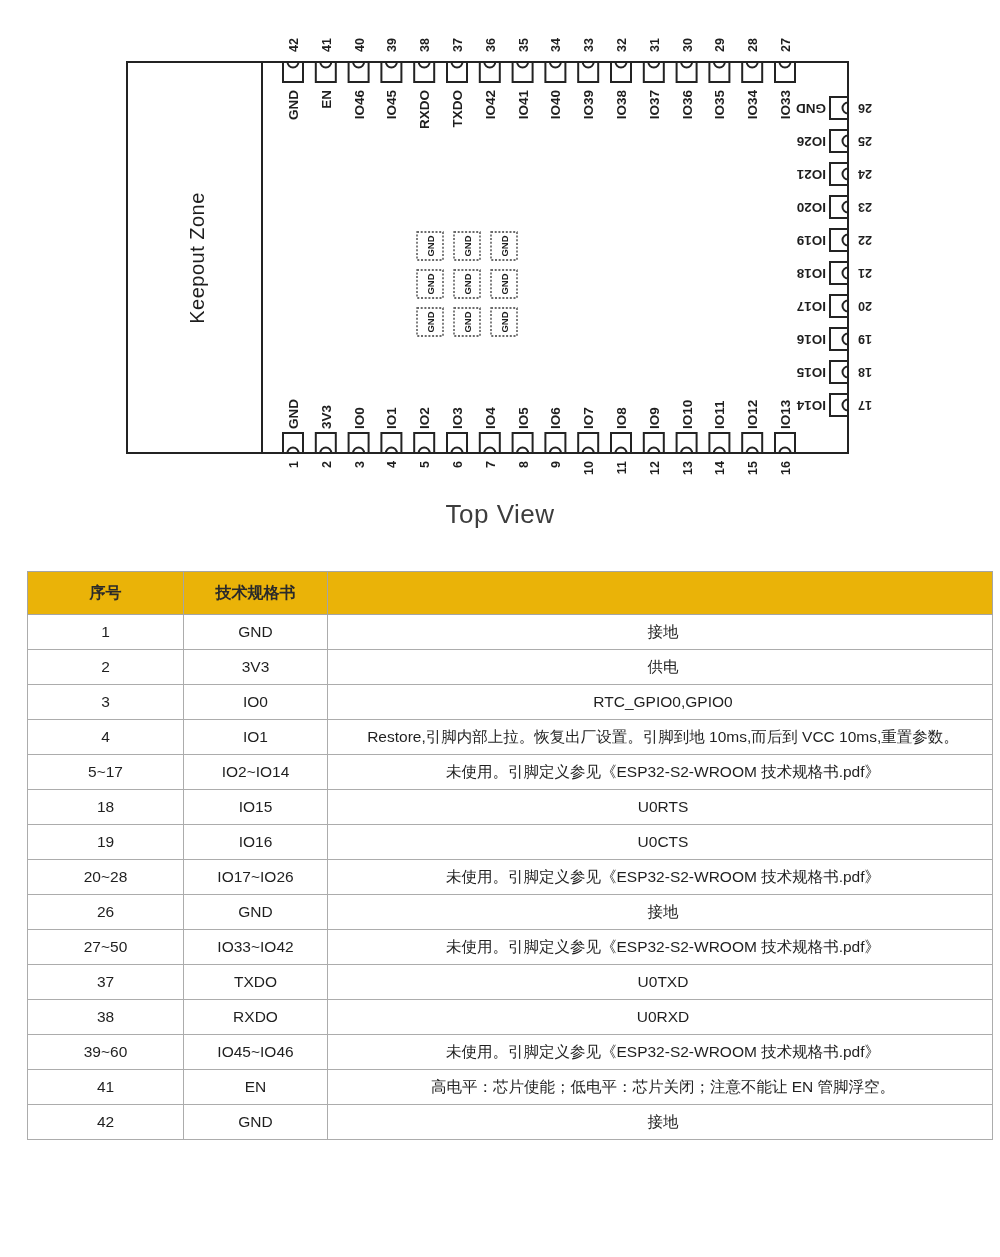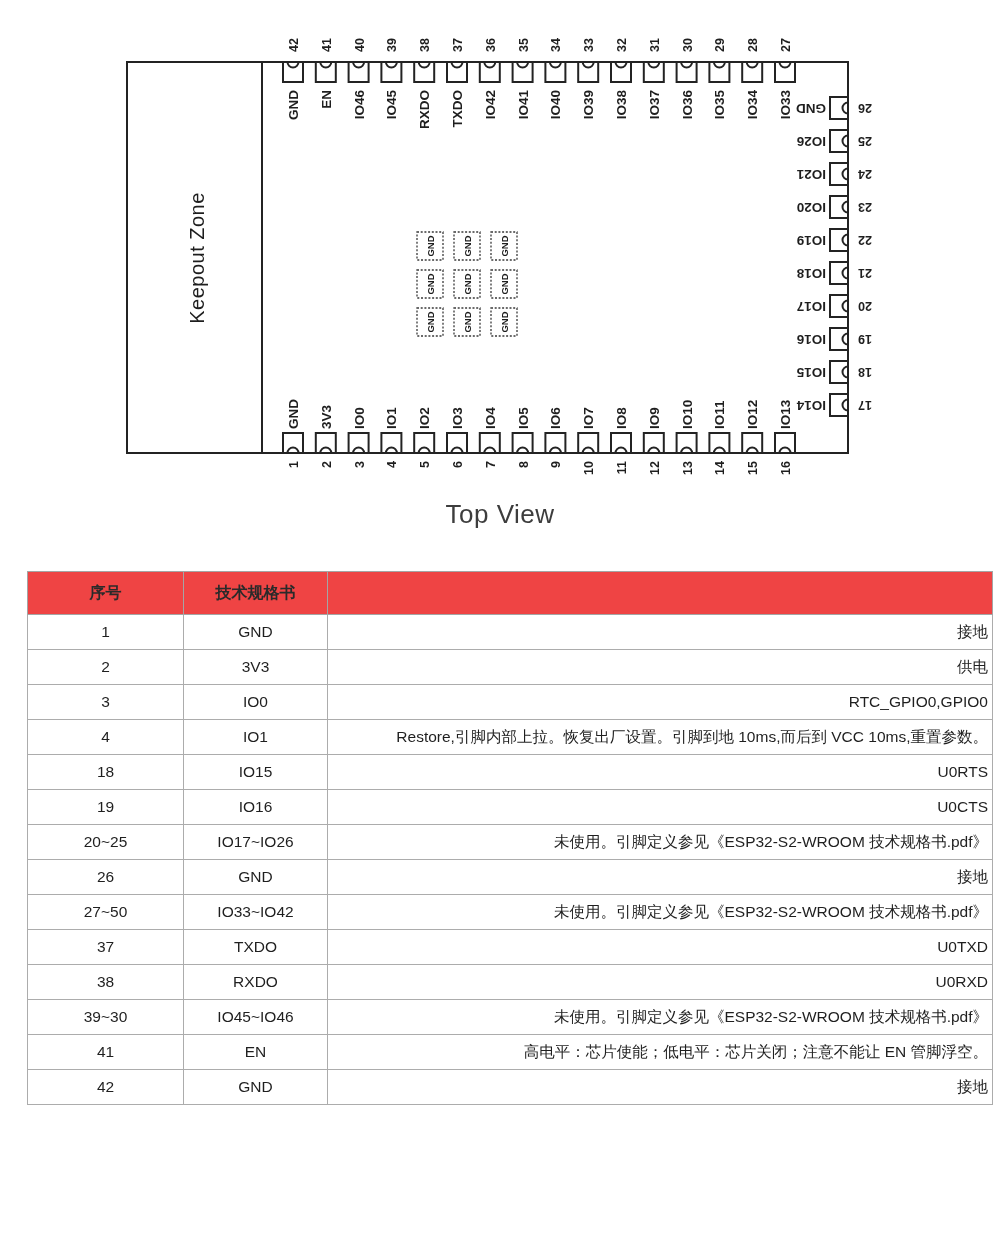--- a/index.html
+++ b/index.html
@@ -11,26 +11,26 @@
   .pad{stroke:#232323;stroke-width:2;fill:none;stroke-linejoin:miter;}
   .gnd-pad{stroke:#3a3a3a;stroke-width:1.3;fill:none;stroke-dasharray:2 1.7;}
   .pin-num{font-family:"Liberation Sans",sans-serif;font-size:12.5px;font-weight:700;fill:#1e1e1e;}
   .pin-name{font-family:"Liberation Sans",sans-serif;font-size:13.5px;font-weight:700;fill:#1e1e1e;}
   .gnd-label{font-family:"Liberation Sans",sans-serif;font-size:9.5px;font-weight:700;fill:#1e1e1e;}
   .keepout-label{font-family:"Liberation Sans",sans-serif;font-size:20px;font-weight:500;fill:#1e1e1e;letter-spacing:.5px;}
   .view-label{font-family:"Liberation Sans",sans-serif;font-size:26px;font-weight:400;fill:#3d3d3d;letter-spacing:.5px;}
   
   .table-wrap{position:absolute;left:27px;top:571px;width:966px;}
   table.pin-table{width:100%;table-layout:fixed;border-collapse:collapse;}
-  .pin-table th{height:42px;background:#ef4444;border:1px solid #a5a5a5;
+  .pin-table th{height:42px;background:#eab308;border:1px solid #a5a5a5;
       font-size:16px;font-weight:700;color:#2a2a2a;text-align:center;padding:0;}
   .pin-table td{height:35px;border:1px solid #acacac;font-size:15.5px;color:#1f1f1f;
       padding:0 4px;box-sizing:border-box;white-space:nowrap;overflow:hidden;background:#fff;}
   .pin-table td.c-center{text-align:center;}
-  .pin-table td.c-desc{text-align:right;padding-left:10px;}
+  .pin-table td.c-desc{text-align:center;padding-left:10px;}
 </style>
 </head>
 <body>
 
 <div class="page">
 
   <svg id="pin-diagram" width="1000" height="560" viewBox="0 0 1000 560">
       <rect x="127" y="62" width="721" height="391" class="outline"></rect>
       <line x1="262" y1="62" x2="262" y2="453" class="outline"></line>
       <text x="204" y="258" class="keepout-label" text-anchor="middle" transform="rotate(-90 204 258)">Keepout Zone</text>
@@ -252,31 +252,36 @@
             <td class="c-center">3</td>
             <td class="c-center">IO0</td>
             <td class="c-desc">RTC_GPIO0,GPIO0</td>
           </tr>
           <tr>
             <td class="c-center">4</td>
             <td class="c-center">IO1</td>
             <td class="c-desc">Restore,引脚内部上拉。恢复出厂设置。引脚到地 10ms,而后到 VCC 10ms,重置参数。</td>
           </tr>
           <tr>
+            <td class="c-center">5~17</td>
+            <td class="c-center">IO2~IO14</td>
+            <td class="c-desc">未使用。引脚定义参见《ESP32-S2-WROOM 技术规格书.pdf》</td>
+          </tr>
+          <tr>
             <td class="c-center">18</td>
             <td class="c-center">IO15</td>
             <td class="c-desc">U0RTS</td>
           </tr>
           <tr>
             <td class="c-center">19</td>
             <td class="c-center">IO16</td>
             <td class="c-desc">U0CTS</td>
           </tr>
           <tr>
-            <td class="c-center">20~25</td>
+            <td class="c-center">20~28</td>
             <td class="c-center">IO17~IO26</td>
             <td class="c-desc">未使用。引脚定义参见《ESP32-S2-WROOM 技术规格书.pdf》</td>
           </tr>
           <tr>
             <td class="c-center">26</td>
             <td class="c-center">GND</td>
             <td class="c-desc">接地</td>
           </tr>
           <tr>
             <td class="c-center">27~50</td>
@@ -287,21 +292,21 @@
             <td class="c-center">37</td>
             <td class="c-center">TXDO</td>
             <td class="c-desc">U0TXD</td>
           </tr>
           <tr>
             <td class="c-center">38</td>
             <td class="c-center">RXDO</td>
             <td class="c-desc">U0RXD</td>
           </tr>
           <tr>
-            <td class="c-center">39~30</td>
+            <td class="c-center">39~60</td>
             <td class="c-center">IO45~IO46</td>
             <td class="c-desc">未使用。引脚定义参见《ESP32-S2-WROOM 技术规格书.pdf》</td>
           </tr>
           <tr>
             <td class="c-center">41</td>
             <td class="c-center">EN</td>
             <td class="c-desc">高电平：芯片使能；低电平：芯片关闭；注意不能让 EN 管脚浮空。</td>
           </tr>
           <tr>
             <td class="c-center">42</td>

